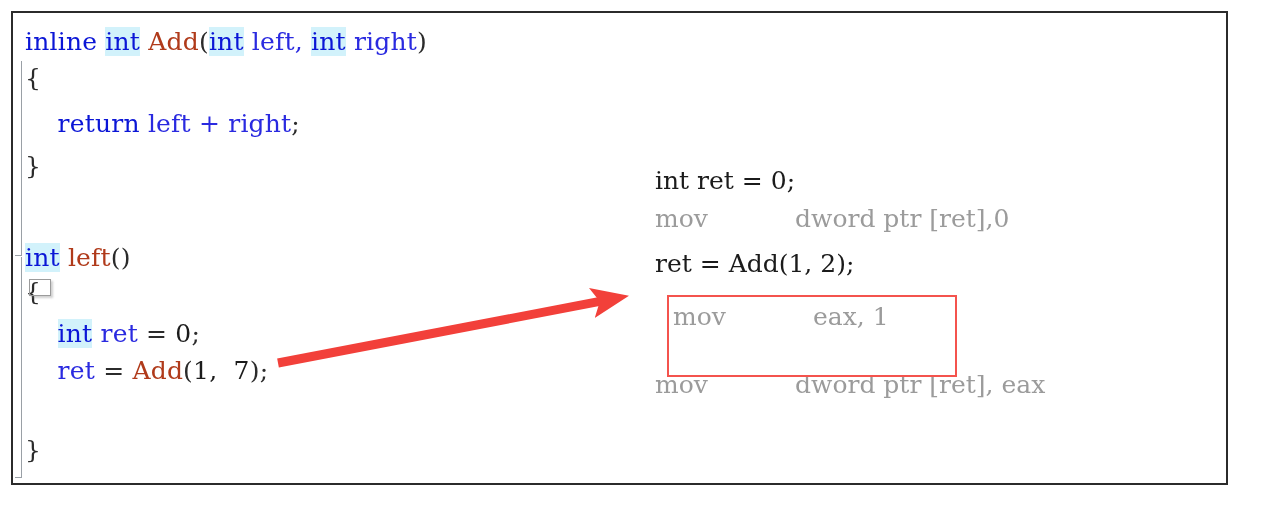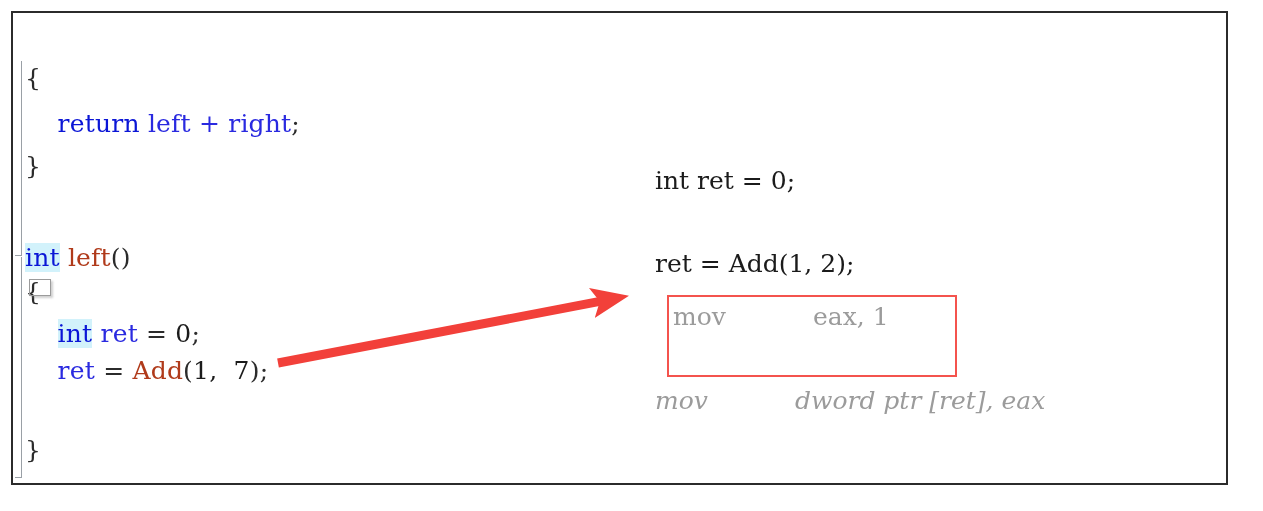--- a/index.html
+++ b/index.html
@@ -144,43 +144,45 @@
 
 <div id="editor-frame">
 
   <div id="source-pane">
 
     <div class="guide-line" id="guide-main"></div>
     <div class="guide-tick" style="top:242px;"></div>
     <div class="guide-line" id="guide-main2"></div>
     <div class="guide-tick" style="top:464px;"></div>
 
+    <div class="code-line" id="src-line-1" style="left:12px; top:16px;"><span class="kw">inline</span><span class="plain"> </span><span class="kw-hl">int</span><span class="plain"> </span><span class="fn">Add</span><span class="op">(</span><span class="kw-hl">int</span><span class="ident"> left, </span><span class="kw-hl">int</span><span class="ident"> right</span><span class="op">)</span></div>
     <div class="code-line" id="src-line-2" style="left:12px; top:52px;"><span class="op">{</span></div>
     <div class="code-line" id="src-line-3" style="left:12px; top:98px;"><span class="plain">    </span><span class="kw">return</span><span class="plain"> </span><span class="ident">left + right</span><span class="op">;</span></div>
     <div class="code-line" id="src-line-4" style="left:12px; top:140px;"><span class="op">}</span></div>
     <div class="code-line" id="src-line-6" style="left:12px; top:232px;"><span class="kw-hl">int</span><span class="plain"> </span><span class="fn">left</span><span class="op">()</span></div>
     <div class="code-line" id="src-line-7" style="left:12px; top:266px;"><span class="op">{</span></div>
     <div class="code-line" id="src-line-8" style="left:12px; top:308px;"><span class="plain">    </span><span class="kw-hl">int</span><span class="plain"> </span><span class="ident">ret </span><span class="op">= </span><span class="plain">0</span><span class="op">;</span></div>
     <div class="code-line" id="src-line-9" style="left:12px; top:345px;"><span class="plain">    </span><span class="ident">ret </span><span class="op">= </span><span class="fn">Add</span><span class="op">(</span><span class="plain">1,  7</span><span class="op">);</span></div>
     <div class="code-line" id="src-line-11" style="left:12px; top:424px;"><span class="op">}</span></div>
 
     <div id="smart-tag"></div>
   </div>
 
   <div id="disasm-pane">
 
     <div class="asm-src" id="dsrc-1" style="left:22px; top:155px;">int ret = 0;</div>
 
+    <div class="asm-ins" id="dins-1" style="left:22px; top:193px;"><span class="asm-mnem">mov</span><span>dword ptr [ret],0</span></div>
 
     <div class="asm-src" id="dsrc-2" style="left:22px; top:238px;">ret = Add(1, 2);</div>
 
     <div class="asm-ins" id="dins-2" style="left:40px; top:291px;"><span class="asm-mnem">mov</span><span>eax, 1</span></div>
 
 
-    <div class="asm-ins" id="dins-4" style="left:22px; top:375px;font-style:italic;"><span class="asm-mnem">mov</span><span>dword ptr [ret], eax</span></div>
+    <div class="asm-ins" id="dins-4" style="left:22px; top:359px;"><span class="asm-mnem">mov</span><span>dword ptr [ret], eax</span></div>
 
     <div id="asm-highlight-box"></div>
   </div>
 
 </div>
 
 <svg id="annotation-arrow" viewBox="0 0 1263 511" xmlns="http://www.w3.org/2000/svg">
   <defs>
     <marker id="arrowhead" markerWidth="4.2" markerHeight="3.4" refX="1.2" refY="1.7" orient="auto" markerUnits="strokeWidth">
       <path d="M0,0 L4.2,1.7 L0,3.4 L0.9,1.7 Z" fill="#f2403a"></path>

